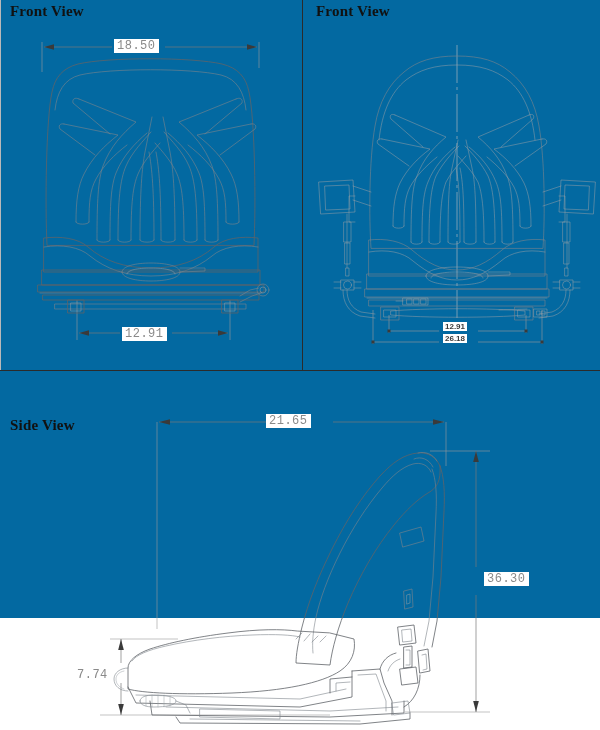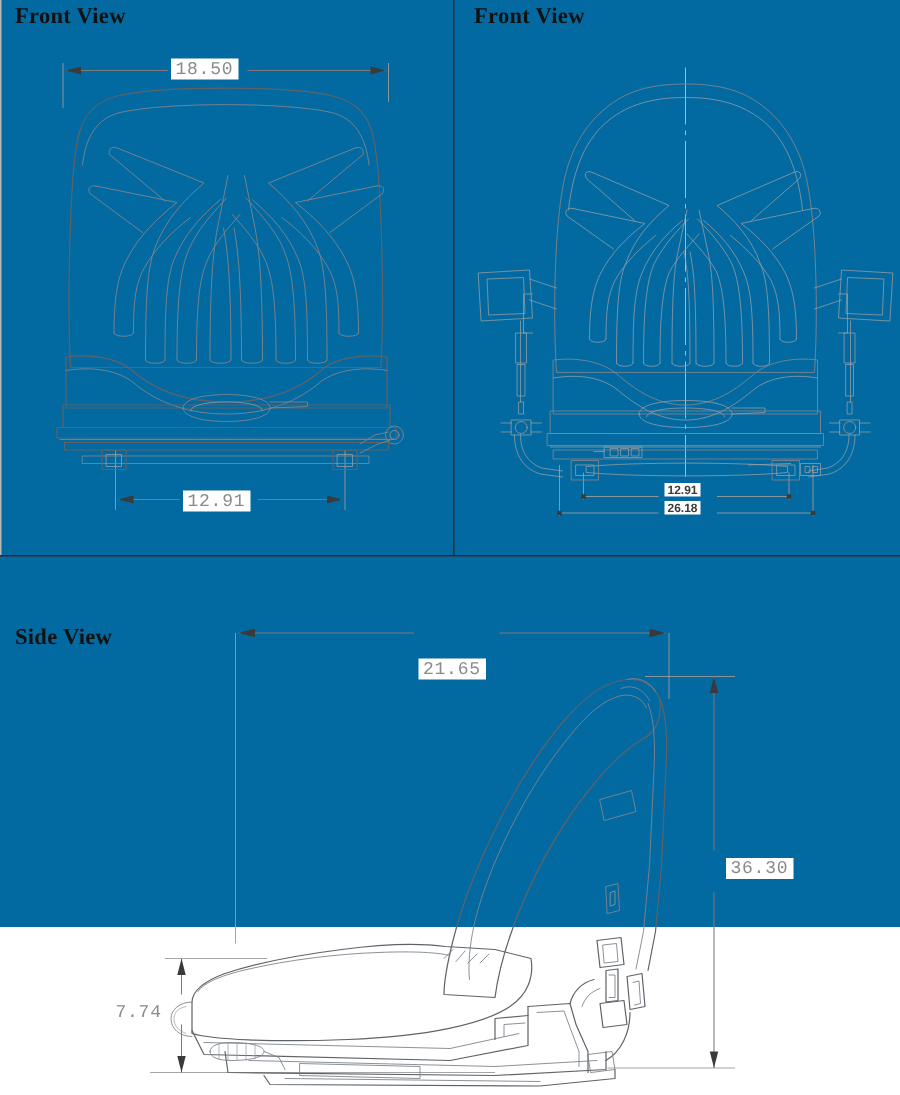--- a/index.html
+++ b/index.html
@@ -390,21 +390,21 @@
         <path class="ln-f" d="M234,311 L237,311 L237,315 L234,315 Z"></path>
         <path class="ln-f" d="M239,311 L242,311 L242,315 L239,315 Z"></path>
       </g>
     </svg>
   </div>
 
   <div class="panel" id="panel-side">
 
     <div class="panel-title">Side View</div>
 
-    <div class="dimtext" style="left:279px; top:43px;margin-top:25px;">21.65</div>
+    <div class="dimtext" style="left:266px; top:43px;">21.65</div>
 
     <div class="dimtext" style="left:484px; top:201px;">36.30</div>
 
     <div class="dimtext" style="left:74px; top:297px;">7.74</div>
 
     <svg class="dwg" width="600" height="359" viewBox="0 0 600 359">
 
       <g>
         <line class="dim-thin" x1="157" y1="51" x2="157" y2="258"></line>
         <line class="dim-thin" x1="446" y1="51" x2="446" y2="95"></line>

